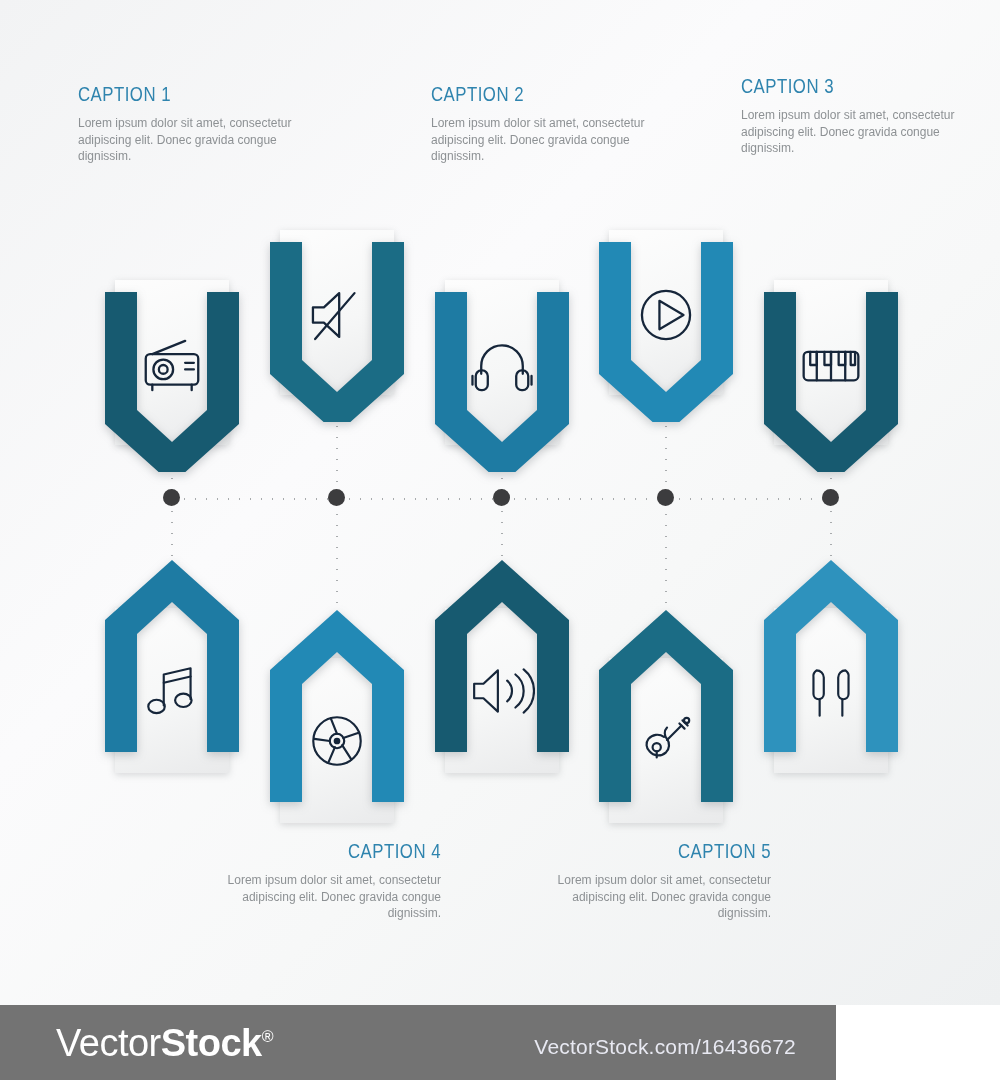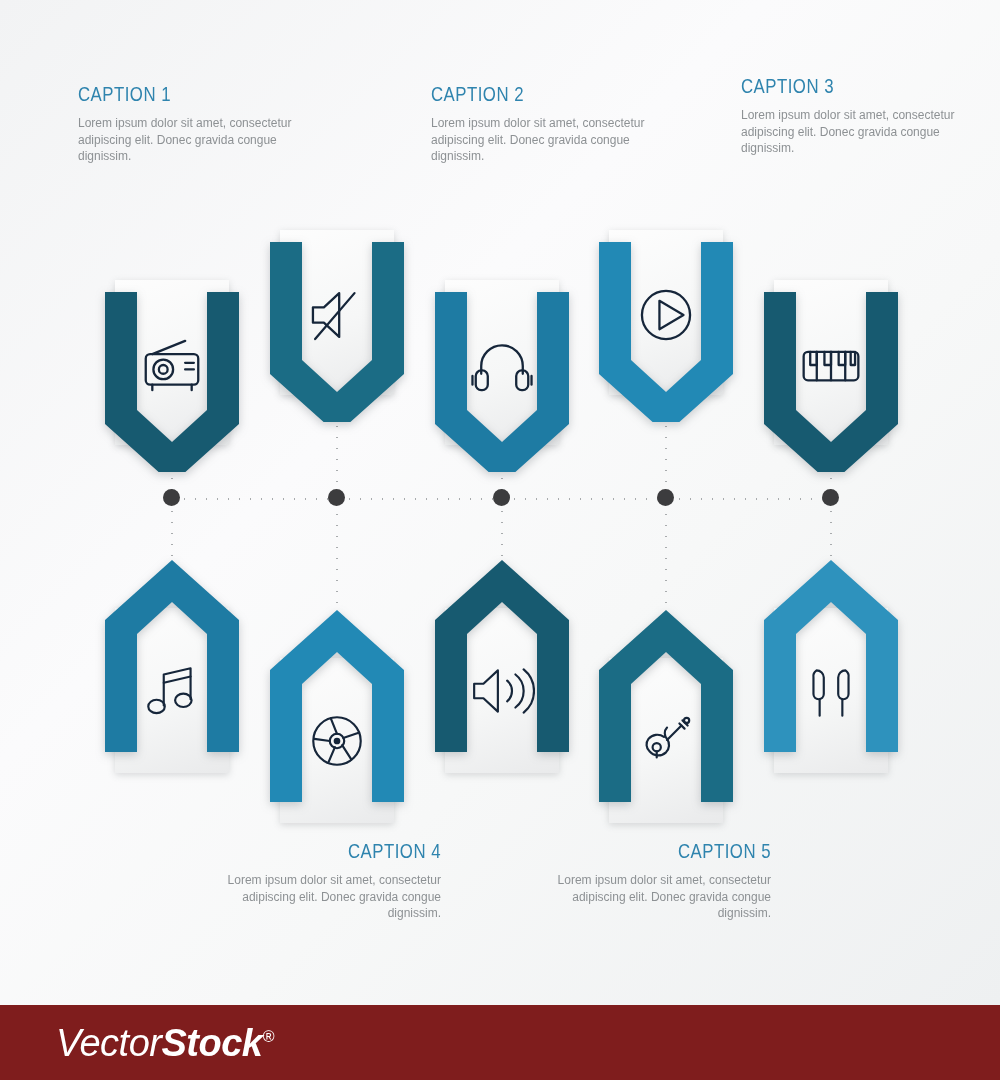--- a/index.html
+++ b/index.html
@@ -116,24 +116,23 @@
   }
   .unit.down .glyph { top: 58px; }
   .unit.up   .glyph { top: 98px; }
   .glyph svg { display: block; margin: 0 auto; }
 
   
   .footer {
     position: absolute;
     left: 0;
     top: 1005px;
-    width: 1000px;
+    width: 836px;
     height: 75px;
-    background: #7f1d1d;
-    font-style: italic;
+    background: #737373;
   }
   .wm-logo {
     position: absolute;
     left: 56px;
     top: 17px;
     color: #ffffff;
     font-size: 38px;
     letter-spacing: -0.5px;
     white-space: nowrap;
   }
@@ -373,15 +372,16 @@
         <path d="M18 12 a7 7 0 0 1 7 7 v16 a5 5 0 0 1 -10 0 v-16 a7 7 0 0 1 3 -7 Z"></path>
         <line x1="21" y1="40" x2="21" y2="56"></line>
         <path d="M46 12 a7 7 0 0 0 -7 7 v16 a5 5 0 0 0 10 0 v-16 a7 7 0 0 0 -3 -7 Z"></path>
         <line x1="43" y1="40" x2="43" y2="56"></line>
       </svg>
     </div>
   </div>
 
   <div class="footer">
     <div class="wm-logo"><span class="thin">Vector</span><span class="bold">Stock</span><span class="reg">®</span></div>
+    <div class="wm-url">VectorStock.com/16436672</div>
   </div>
 
 </div>
 
 </body></html>

